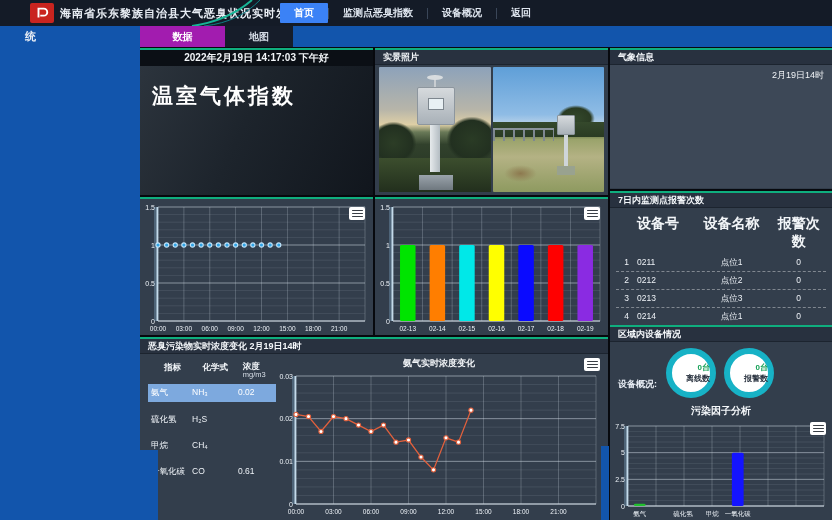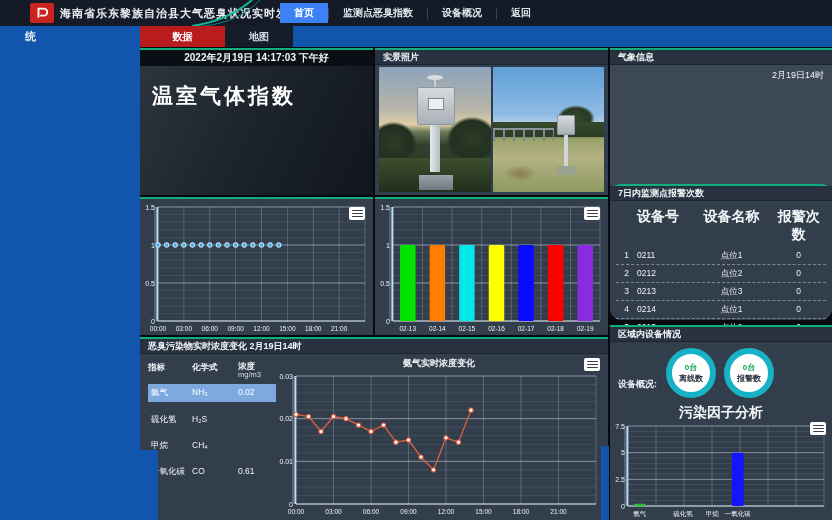--- a/index.html
+++ b/index.html
@@ -15,21 +15,21 @@
   .nav { position:absolute; left:280px; top:3px; height:20px; display:flex; align-items:center; }
   .nav-item { color:#dfe6ef; font-size:10px; font-weight:bold; padding:0 14px; height:20px; line-height:20px; cursor:pointer; }
   .nav-item.active { background:#3b82f6; color:#fff; border-radius:1px; }
   .nav-sep { width:1px; height:11px; background:#3a4658; }
 
   
   .tabrow { position:absolute; left:0; top:26px; width:832px; height:21px; background:#1255ac; z-index:4; }
   .tabrow-left { position:absolute; left:0; top:0; width:140px; height:21px; background:#1255ac; }
   .title-wrap-char { position:absolute; left:25px; top:3px; font-size:11px; font-weight:bold; color:#e9eef5; }
   .tab { position:absolute; top:0; height:21px; line-height:21px; text-align:center; font-size:10px; font-weight:bold; cursor:pointer; }
-  .tab-data { left:140px; width:85px; background:#b91c1c; color:#fff; }
+  .tab-data { left:140px; width:85px; background:#a21caf; color:#fff; }
   .tab-map  { left:225px; width:68px; background:#161d2a; color:#d3dae4; }
 
   
   .sidebar { position:absolute; left:0; top:26px; width:140px; height:494px; background:#1255ac; z-index:1; }
   .content-bg { position:absolute; left:140px; top:47px; width:692px; height:473px; background:#07090e; z-index:1; }
   .blue-notch-left { position:absolute; left:140px; top:450px; width:18px; height:70px; background:#1255ac; z-index:3; }
   .blue-notch-mid  { position:absolute; left:601px; top:446px; width:8px; height:74px; background:#1255ac; z-index:3; }
 
   
   .panel { position:absolute; background:#333e4c; border-top:2px solid #0fae7e; z-index:2; }
@@ -63,50 +63,50 @@
   .dev2-base { position:absolute; left:58%; top:79%; width:16%; height:7%; background:#99a28f; }
 
   .p-weather { left:610px; top:48px; width:222px; height:141px; }
   .weather-body { height:123px; background:#3d4857; position:relative; }
   .weather-time { position:absolute; right:8px; top:4px; color:#f2f5f8; font-size:9px; }
 
   .p-chart1 { left:140px; top:197px; width:233px; height:138px; }
   .p-chart2 { left:375px; top:197px; width:233px; height:138px; }
   .chart-fill { position:absolute; left:2px; top:2px; right:2px; bottom:2px; }
 
-  .p-alarms { left:610px; top:184px; width:222px; height:136px;border-radius:11px; }
+  .p-alarms { left:610px; top:191px; width:222px; height:136px; }
   .alarm-table { width:100%; padding:4px 6px 0 6px; }
   .alarm-head { display:flex; color:#f2f5f8; font-size:14px; font-weight:bold; padding:3px 0; }
   .alarm-row { display:flex; color:#eef2f7; font-size:8.5px; padding:2.5px 0; border-bottom:1px dashed rgba(255,255,255,.38); }
   .col-i { width:10%; text-align:center; }
   .col-a { width:26%; }
   .col-b { width:38%; text-align:center; }
   .col-c { width:26%; text-align:center; }
 
   .p-odor { left:140px; top:337px; width:468px; height:183px; }
   .odor-body { position:relative; height:166px; }
   .odor-table { position:absolute; left:8px; top:8px; width:128px; }
   .odor-thead { display:flex; color:#f4f7fa; font-size:8.5px; font-weight:bold; }
-  .odor-thead .oc1 { width:44px; } .odor-thead .oc2 { width:46px; } .odor-thead .oc3 { width:38px; line-height:1.1; }
+  .odor-thead .oc1 { width:44px;margin-left:16px; } .odor-thead .oc2 { width:46px; } .odor-thead .oc3 { width:38px; line-height:1.1; }
   .odor-unit { font-weight:normal; font-size:7.5px; color:#d8dfe8; display:block; }
   .odor-row { display:flex; color:#eef2f7; font-size:8.5px; margin-top:10px; padding:2px 3px; }
   .odor-row .oc1 { width:41px; } .odor-row .oc2 { width:46px; } .odor-row .oc3 { width:35px; }
   .odor-row.hl { background:#7da9de; color:#fff; margin-top:4px; padding:3px 3px; margin-bottom:6px; }
   .odor-chart-wrap { position:absolute; left:136px; top:2px; width:326px; height:162px; }
   .odor-chart-title { text-align:center; color:#f4f7fa; font-size:9px; font-weight:bold; height:14px; line-height:14px; }
   .odor-chart { position:absolute; left:0; top:14px; width:326px; height:146px; }
 
   .p-devices { left:610px; top:325px; width:222px; height:195px; }
   .devices-body { position:relative; height:178px; }
   .gauge-label { position:absolute; left:8px; top:36px; color:#e9eef5; font-size:9px; font-weight:bold; }
   .gauges { position:absolute; left:56px; top:6px; display:flex; gap:8px; }
-  .gauge { width:50px; height:50px; border-radius:50%; border:6px solid #17b2c6; background:#fff; box-shadow:inset 0 0 0 2px #fff; display:flex; flex-direction:column; align-items:center; justify-content:center; }
+  .gauge { width:50px; height:50px; border-radius:50%; border:6px solid #17b2c6; background:#fff; box-shadow:inset 0 0 0 2px #fff; display:flex; flex-direction:column; align-items:flex-end; justify-content:center; }
   .gauge-val { color:#14a055; font-size:8px; font-weight:bold; }
   .gauge-name { color:#2a3340; font-size:8px; font-weight:bold; }
-  .factor-title { position:absolute; left:0; top:62px; width:100%; text-align:center; color:#f4f7fa; font-size:14px; font-weight:bold; }
+  .factor-title { position:absolute; left:0; top:62px; width:100%; text-align:center; color:#f4f7fa; font-size:10px; font-weight:bold; }
   .factor-chart { position:absolute; left:2px; top:78px; width:218px; height:98px; }
 
   .toolbox { position:absolute; width:16px; height:13px; background:#fff; border-radius:2px; display:flex; flex-direction:column; justify-content:center; gap:1.5px; padding:2px 2.5px; z-index:3; cursor:pointer; }
   .toolbox i { display:block; height:1.5px; background:#3a3f46; border-radius:1px; }
   .tb-c1 { right:8px; top:8px; } .tb-c2 { right:8px; top:8px; }
   .tb-odor { right:2px; top:2px; } .tb-factor { right:6px; top:80px; }
 </style>
 </head>
 <body>
 

